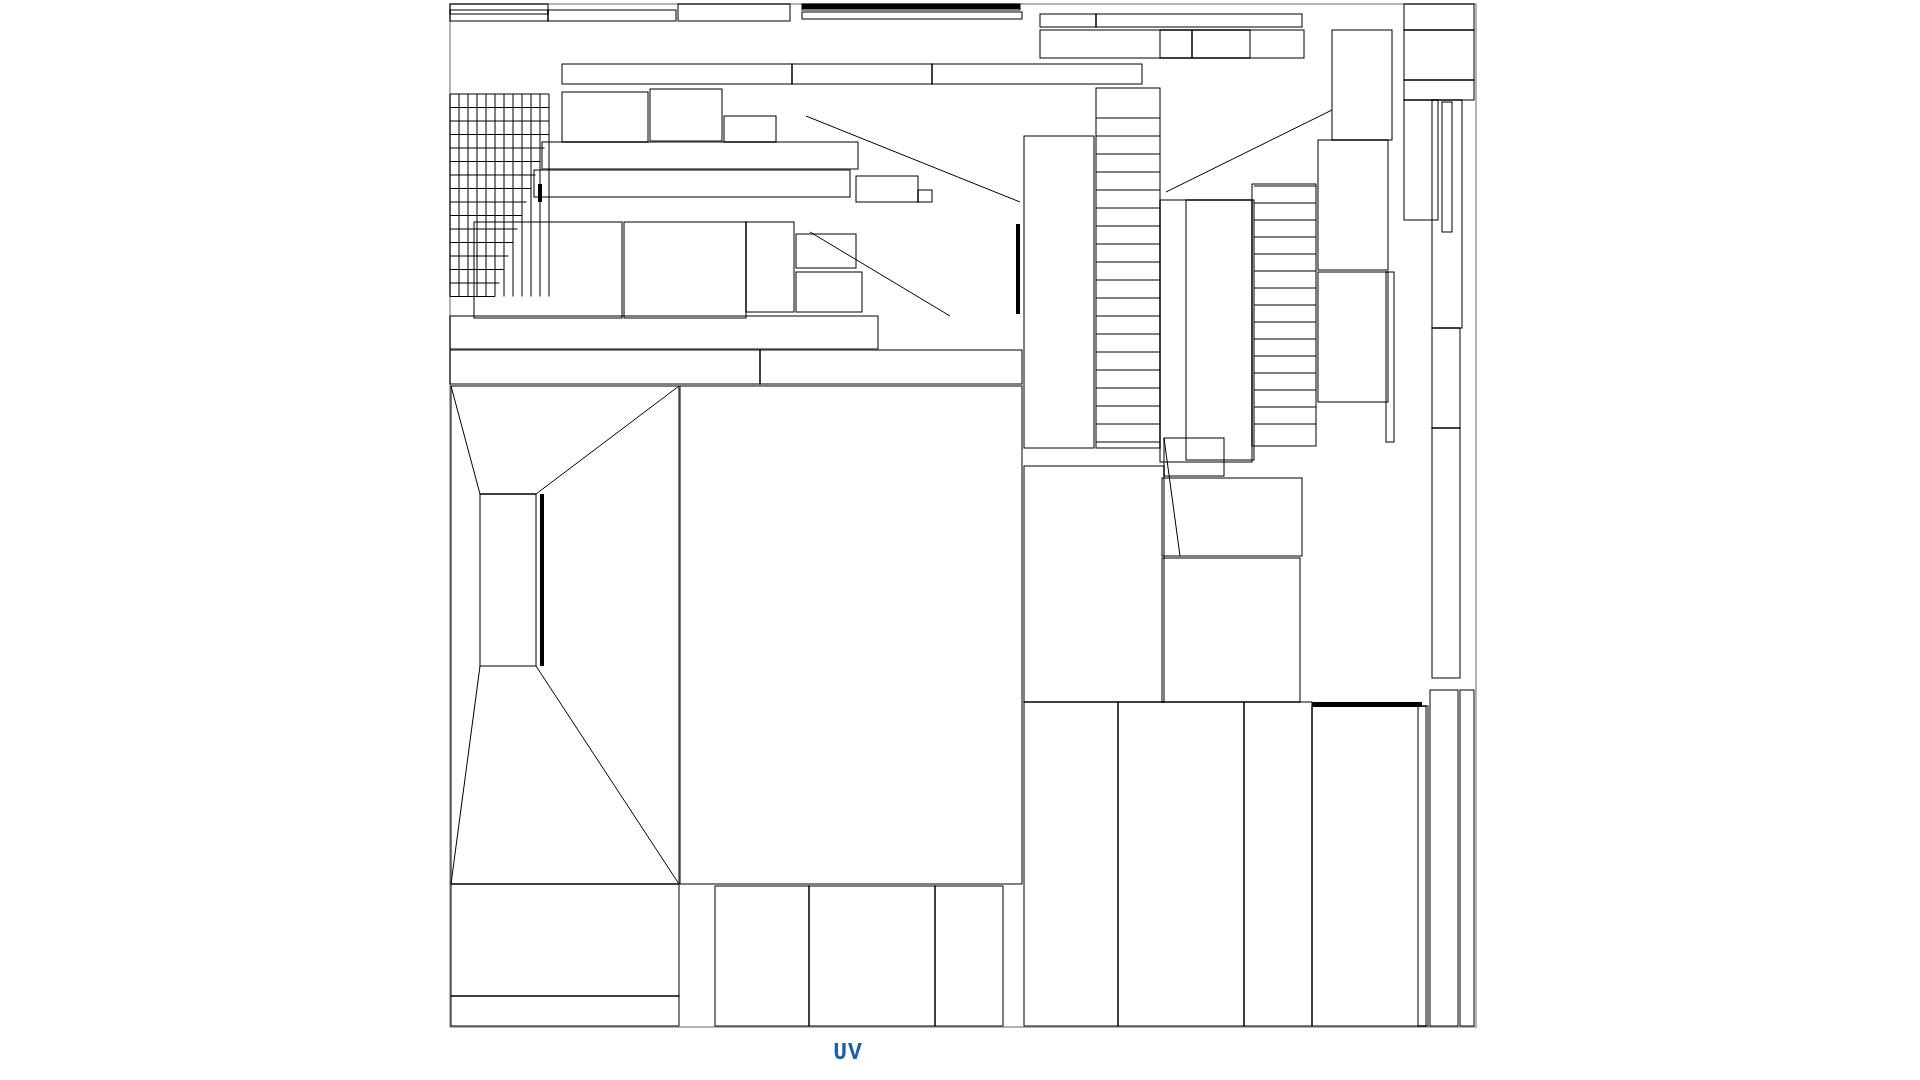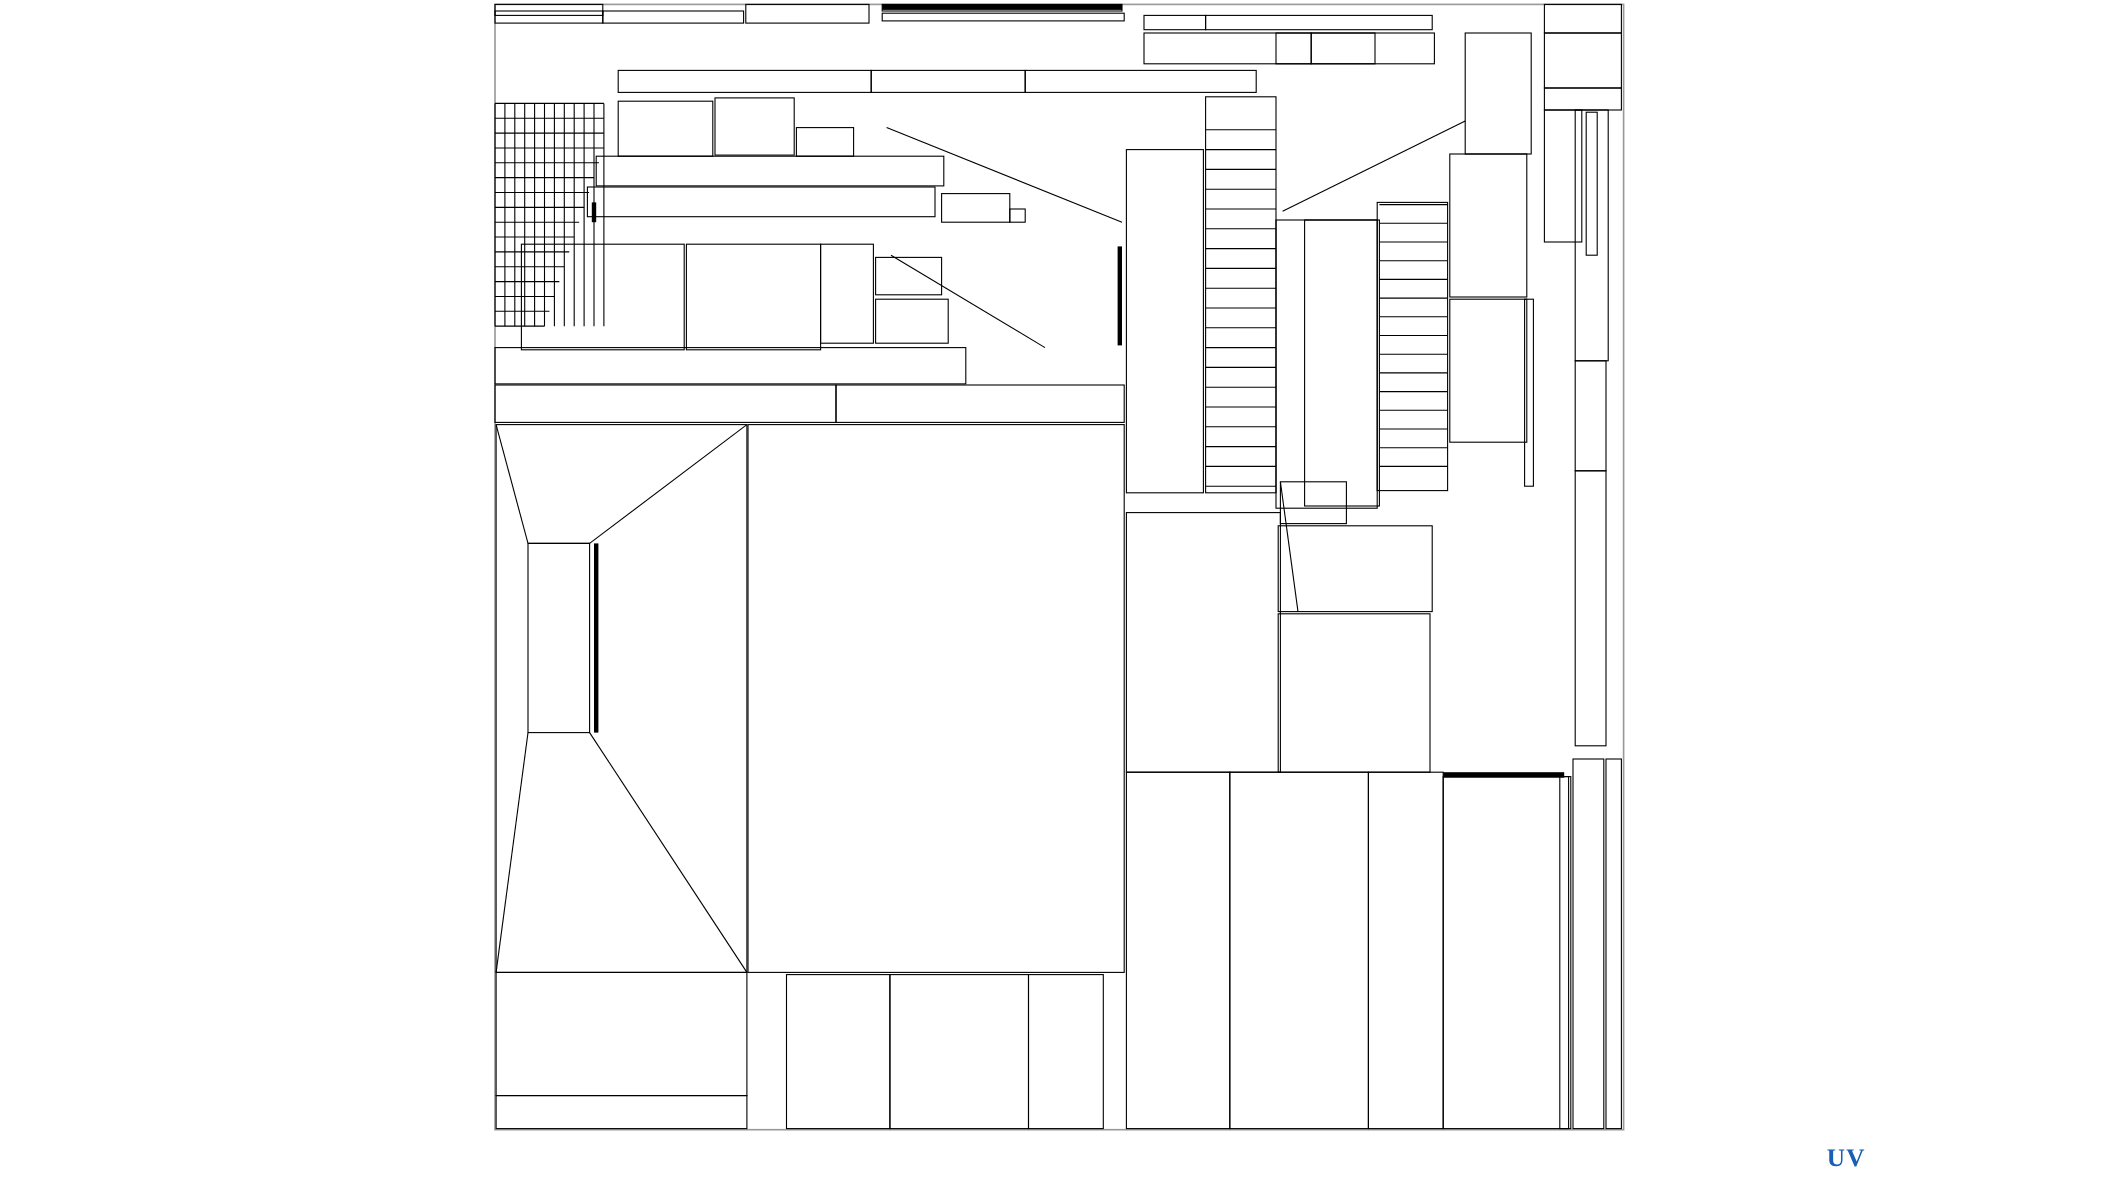--- a/index.html
+++ b/index.html
@@ -1,18 +1,18 @@
 <!DOCTYPE html>
 <html><head>
 <meta charset="utf-8">
 <style>
   html, body { margin:0; padding:0; background:#ffffff; }
   body { width:1920px; height:1080px; position:relative; overflow:hidden; font-family:"DejaVu Sans", sans-serif; }
   #uv-canvas { position:absolute; left:0; top:0; width:1920px; height:1080px; }
-  #uv-label { position:absolute; left:0; width:1696px; top:1040px; text-align:right; font-family:Liberation Serif, serif; font-weight:bold; font-size:23px; letter-spacing:1px; }
+  #uv-label { position:absolute; left:0; width:1696px; top:1040px; text-align:center; font-family:Liberation Mono, monospace; font-weight:bold; font-size:23px; letter-spacing:1px; }
 </style>
 </head>
 <body>
 
 <svg id="uv-canvas" xmlns="http://www.w3.org/2000/svg" viewBox="0 0 1920 1080">
     <rect x="450" y="4" width="1026" height="1023" fill="#ffffff" stroke="#9a9a9a" stroke-width="1.5"></rect>
     <rect x="450" y="4" width="98" height="10" fill="none" stroke="#000000" stroke-width="1"></rect>
     <rect x="450" y="10" width="98" height="11" fill="none" stroke="#000000" stroke-width="1"></rect>
     <rect x="548" y="10" width="128" height="11" fill="none" stroke="#000000" stroke-width="1"></rect>
     <rect x="678" y="4" width="112" height="17" fill="none" stroke="#000000" stroke-width="1"></rect>

